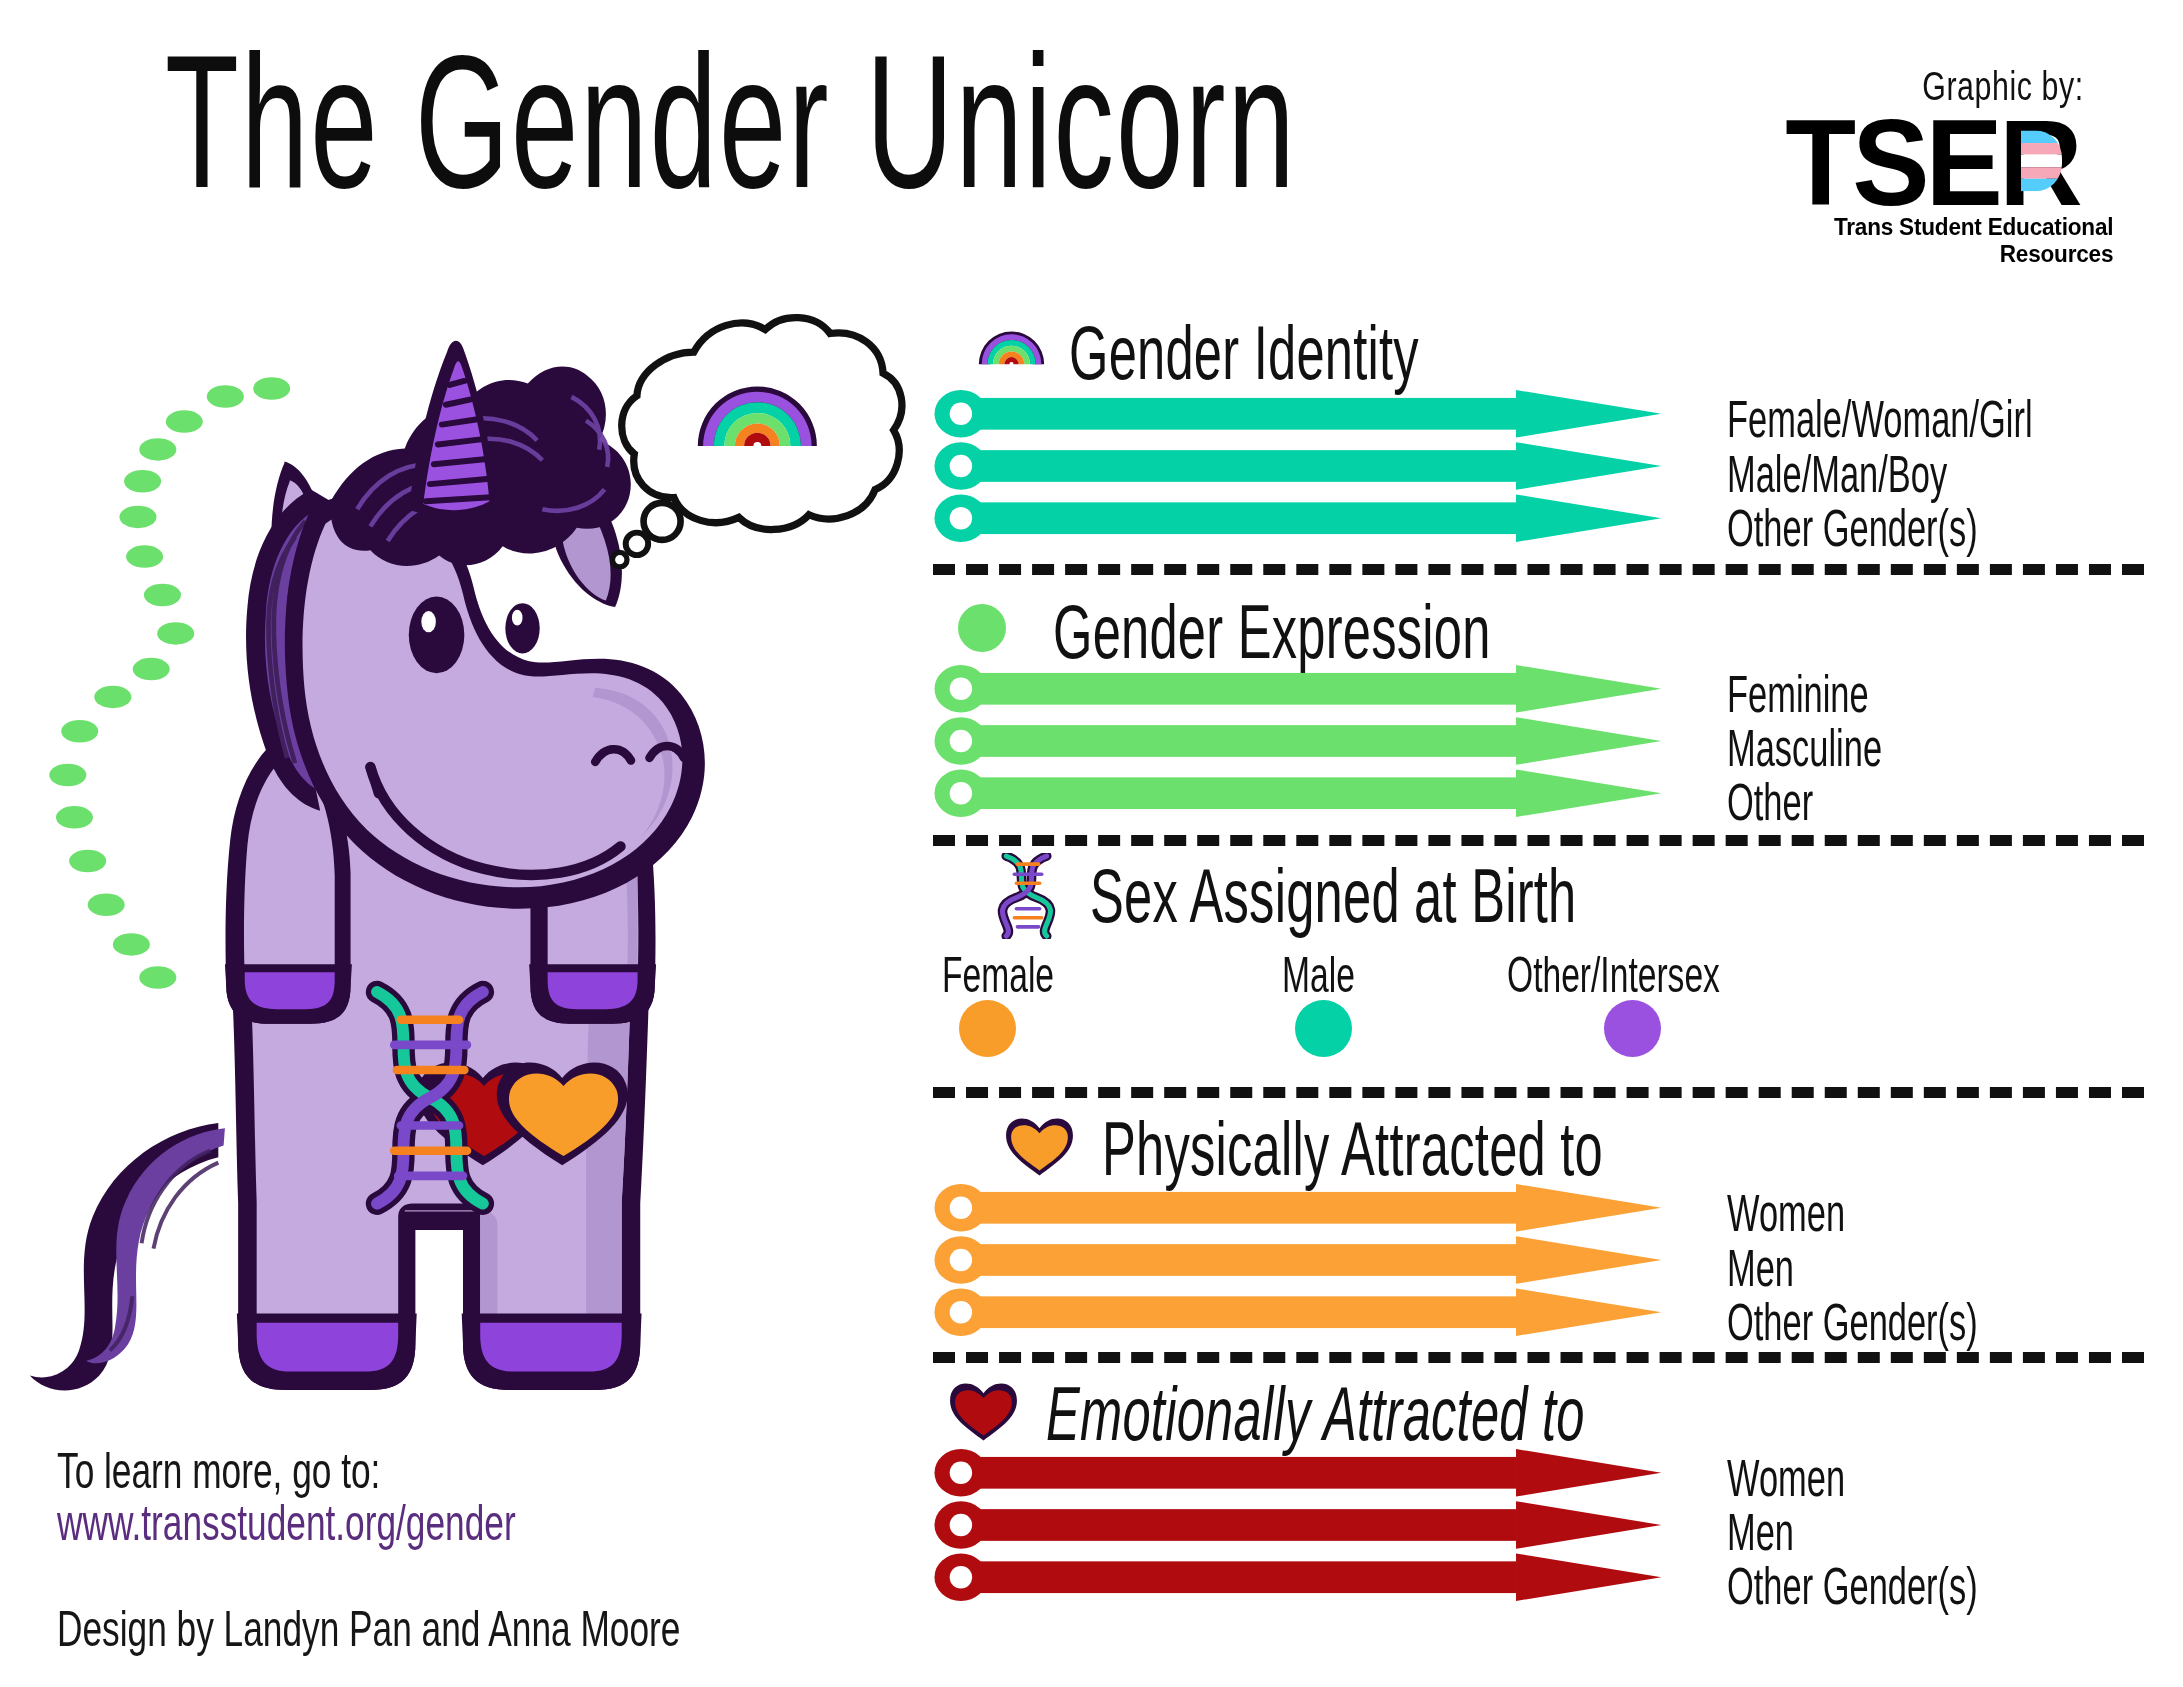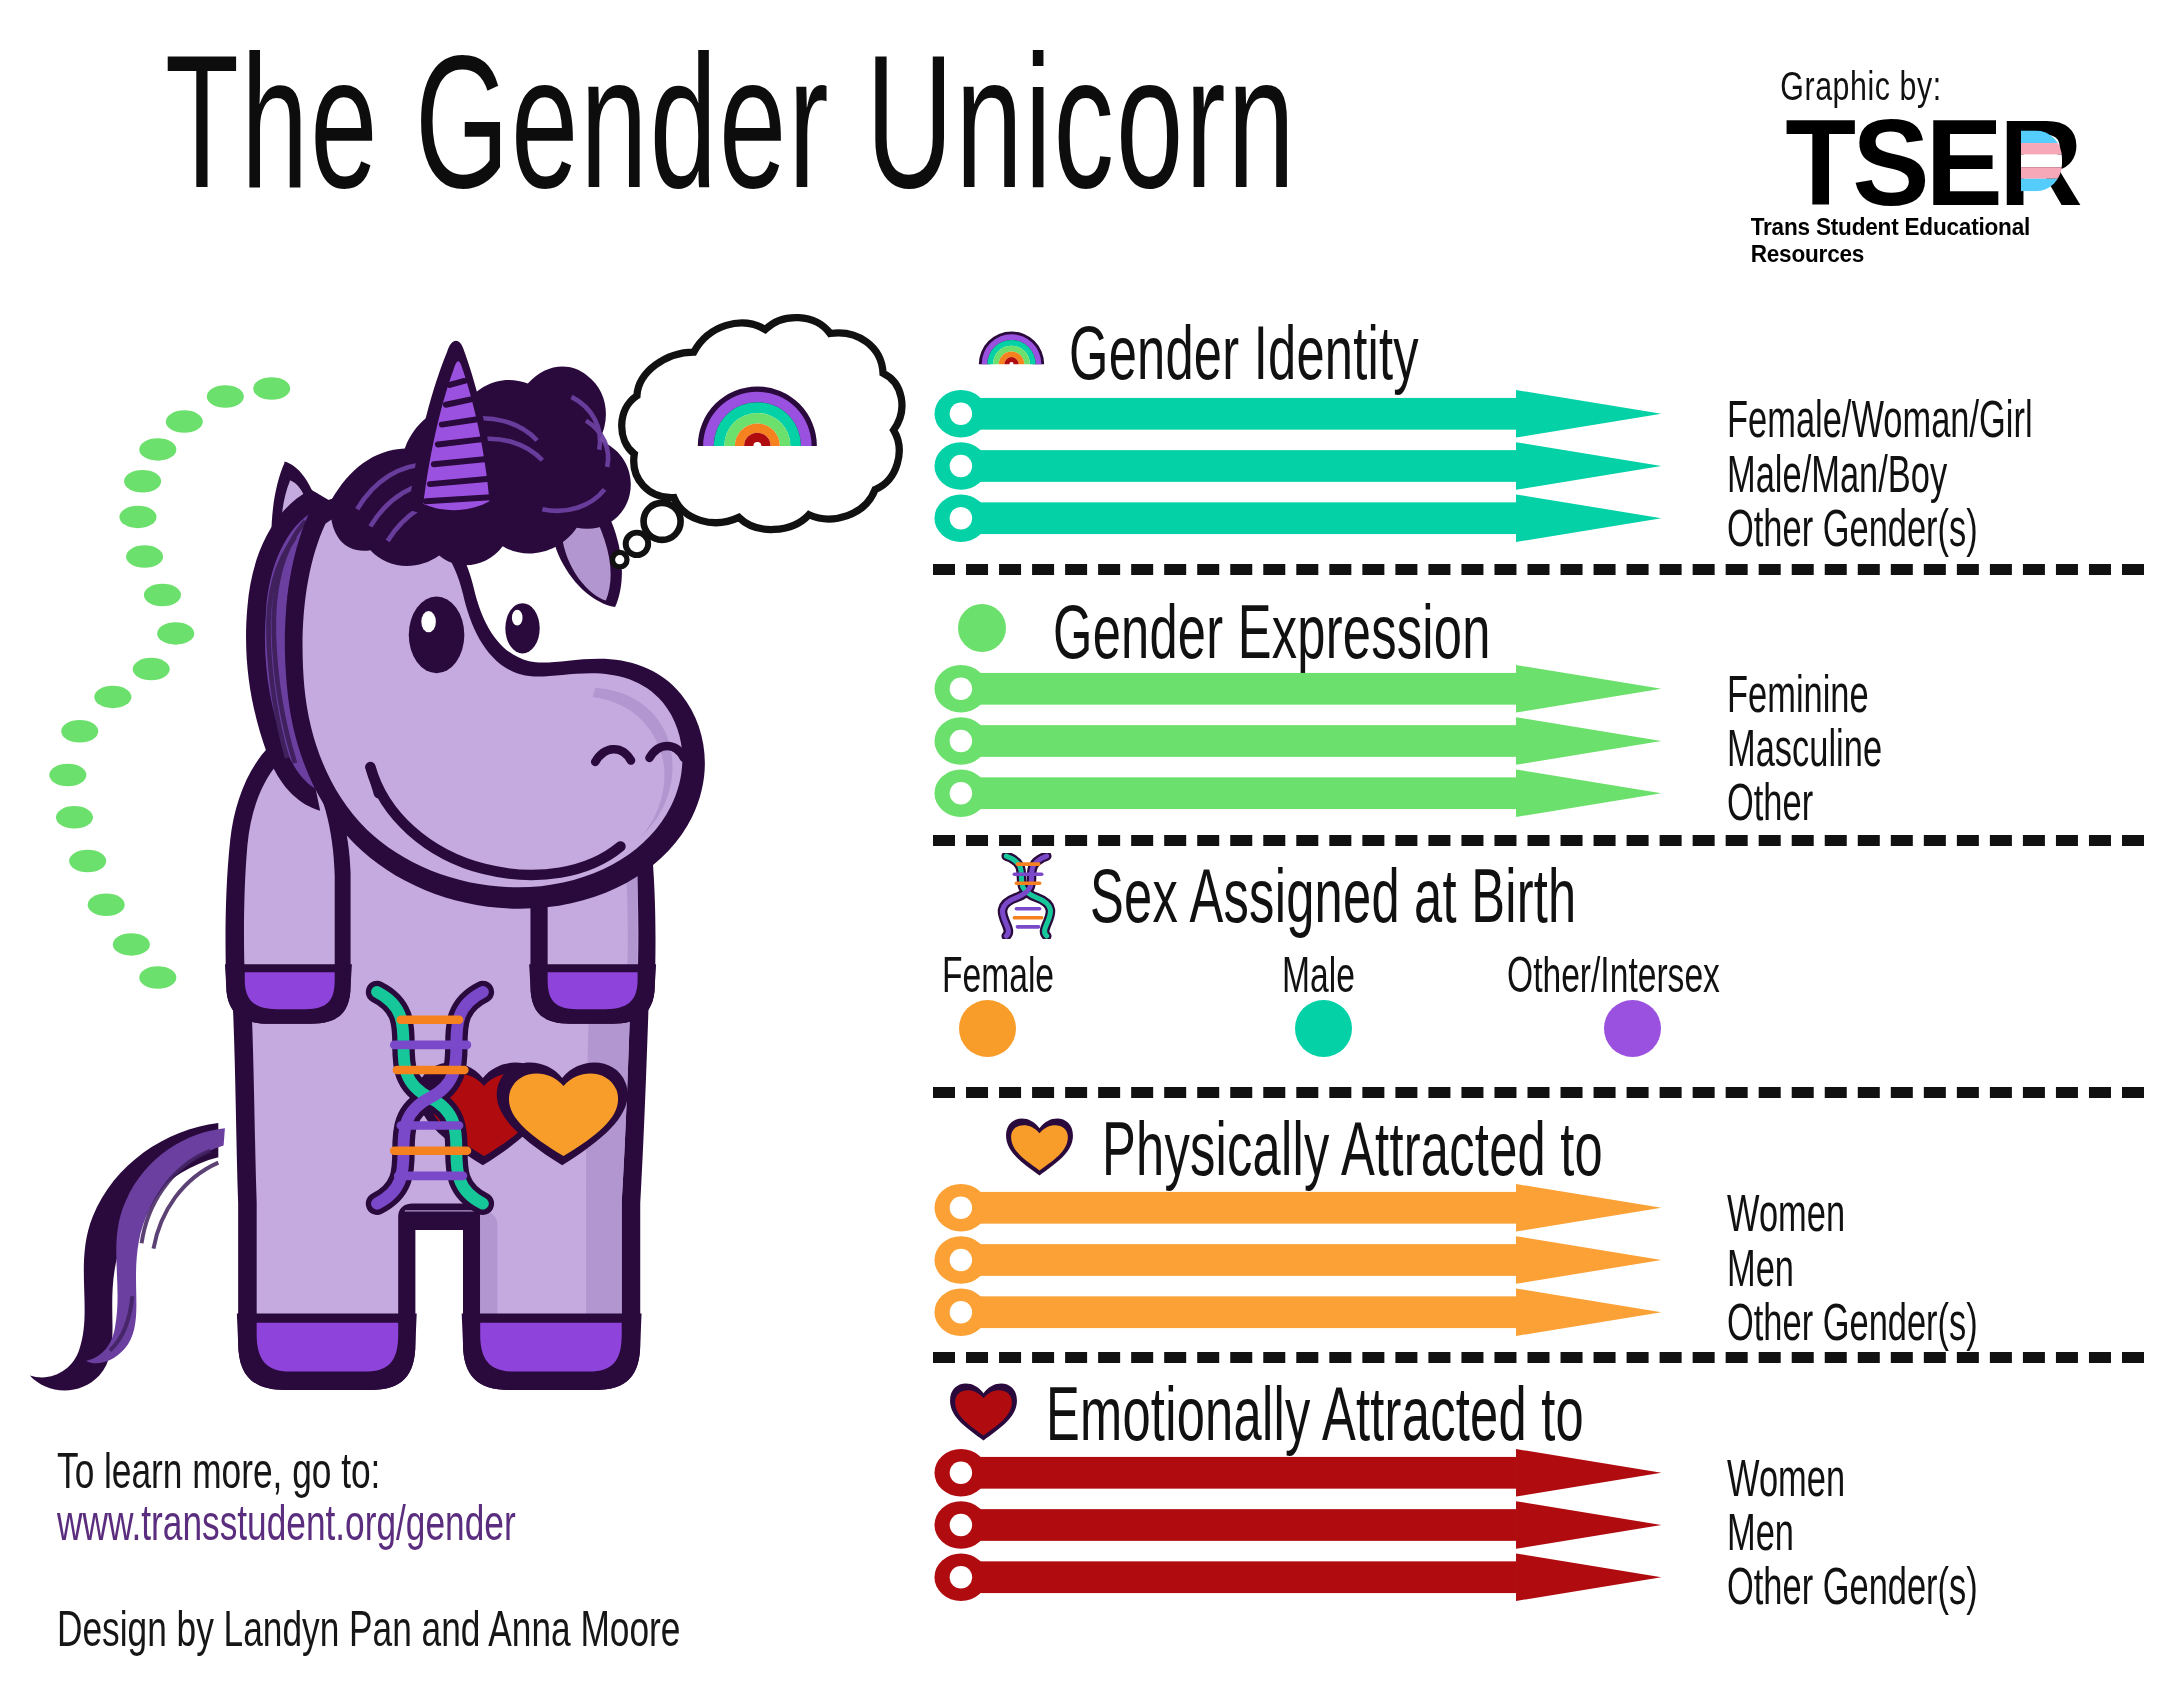--- a/index.html
+++ b/index.html
@@ -19,21 +19,21 @@
     left:165px; top:26.5px;
     font-size:155px; line-height:1;
     letter-spacing:2.6px;
     color:#0d0d0d;
     transform:scaleX(.78) scaleY(1.22);
     transform-origin:left top;
     white-space:nowrap;
   }
 
   
-  #tser-block{ left:1747px; top:63px; width:370px; text-align:left;}
+  #tser-block{ left:1747px; top:63px; width:370px; text-align:right;}
   #tser-graphic-by{
     font-size:37px; color:#111; letter-spacing:0.7px;
     transform:scaleX(.82) scaleY(1.12); transform-origin:center top;
   }
   #tser-word{
     font-size:116px; font-weight:bold; letter-spacing:-4px;
     line-height:.95; color:#000; margin-top:2.6px;
     display:flex; justify-content:center; align-items:flex-start;
     transform:scaleY(1.05);
   }
@@ -465,21 +465,21 @@
     </g>
   </g>
 </svg>
 
 <div class="abs hand optlabel" style="left:1727px; top:1184px;">Women</div>
 <div class="abs hand optlabel" style="left:1727px; top:1239px;">Men</div>
 <div class="abs hand optlabel" style="left:1727px; top:1293px;">Other Gender(s)</div>
 
 <div class="abs divider" style="top:1352px;"></div>
 
-<div class="abs sect-head" style="left:947px; top:1371px;">
+<div class="abs sect-head" style="left:947px; top:1371px;font-style:italic;">
   <svg width="73" height="64" viewBox="0 0 200 176" style="position:absolute;left:0;top:6.6px;">
     <path d="M100 42 C70 0 8 8 8 62 C8 110 58 140 100 172
              C142 140 192 110 192 62 C192 8 130 0 100 42 Z" fill="#2A0A3C"></path>
     <path d="M100 56 C74 22 22 28 22 66 C22 106 64 132 100 158
              C136 132 178 106 178 66 C178 28 126 22 100 56 Z" fill="#B00C10"></path>
   </svg>
   <div class="hand sect-title" style="margin-left:99px;">Emotionally Attracted to</div>
 </div>
 
 <svg class="abs arrowrow" style="top:1449px;width:827px;height:152px;" viewBox="0 0 1250 230">

